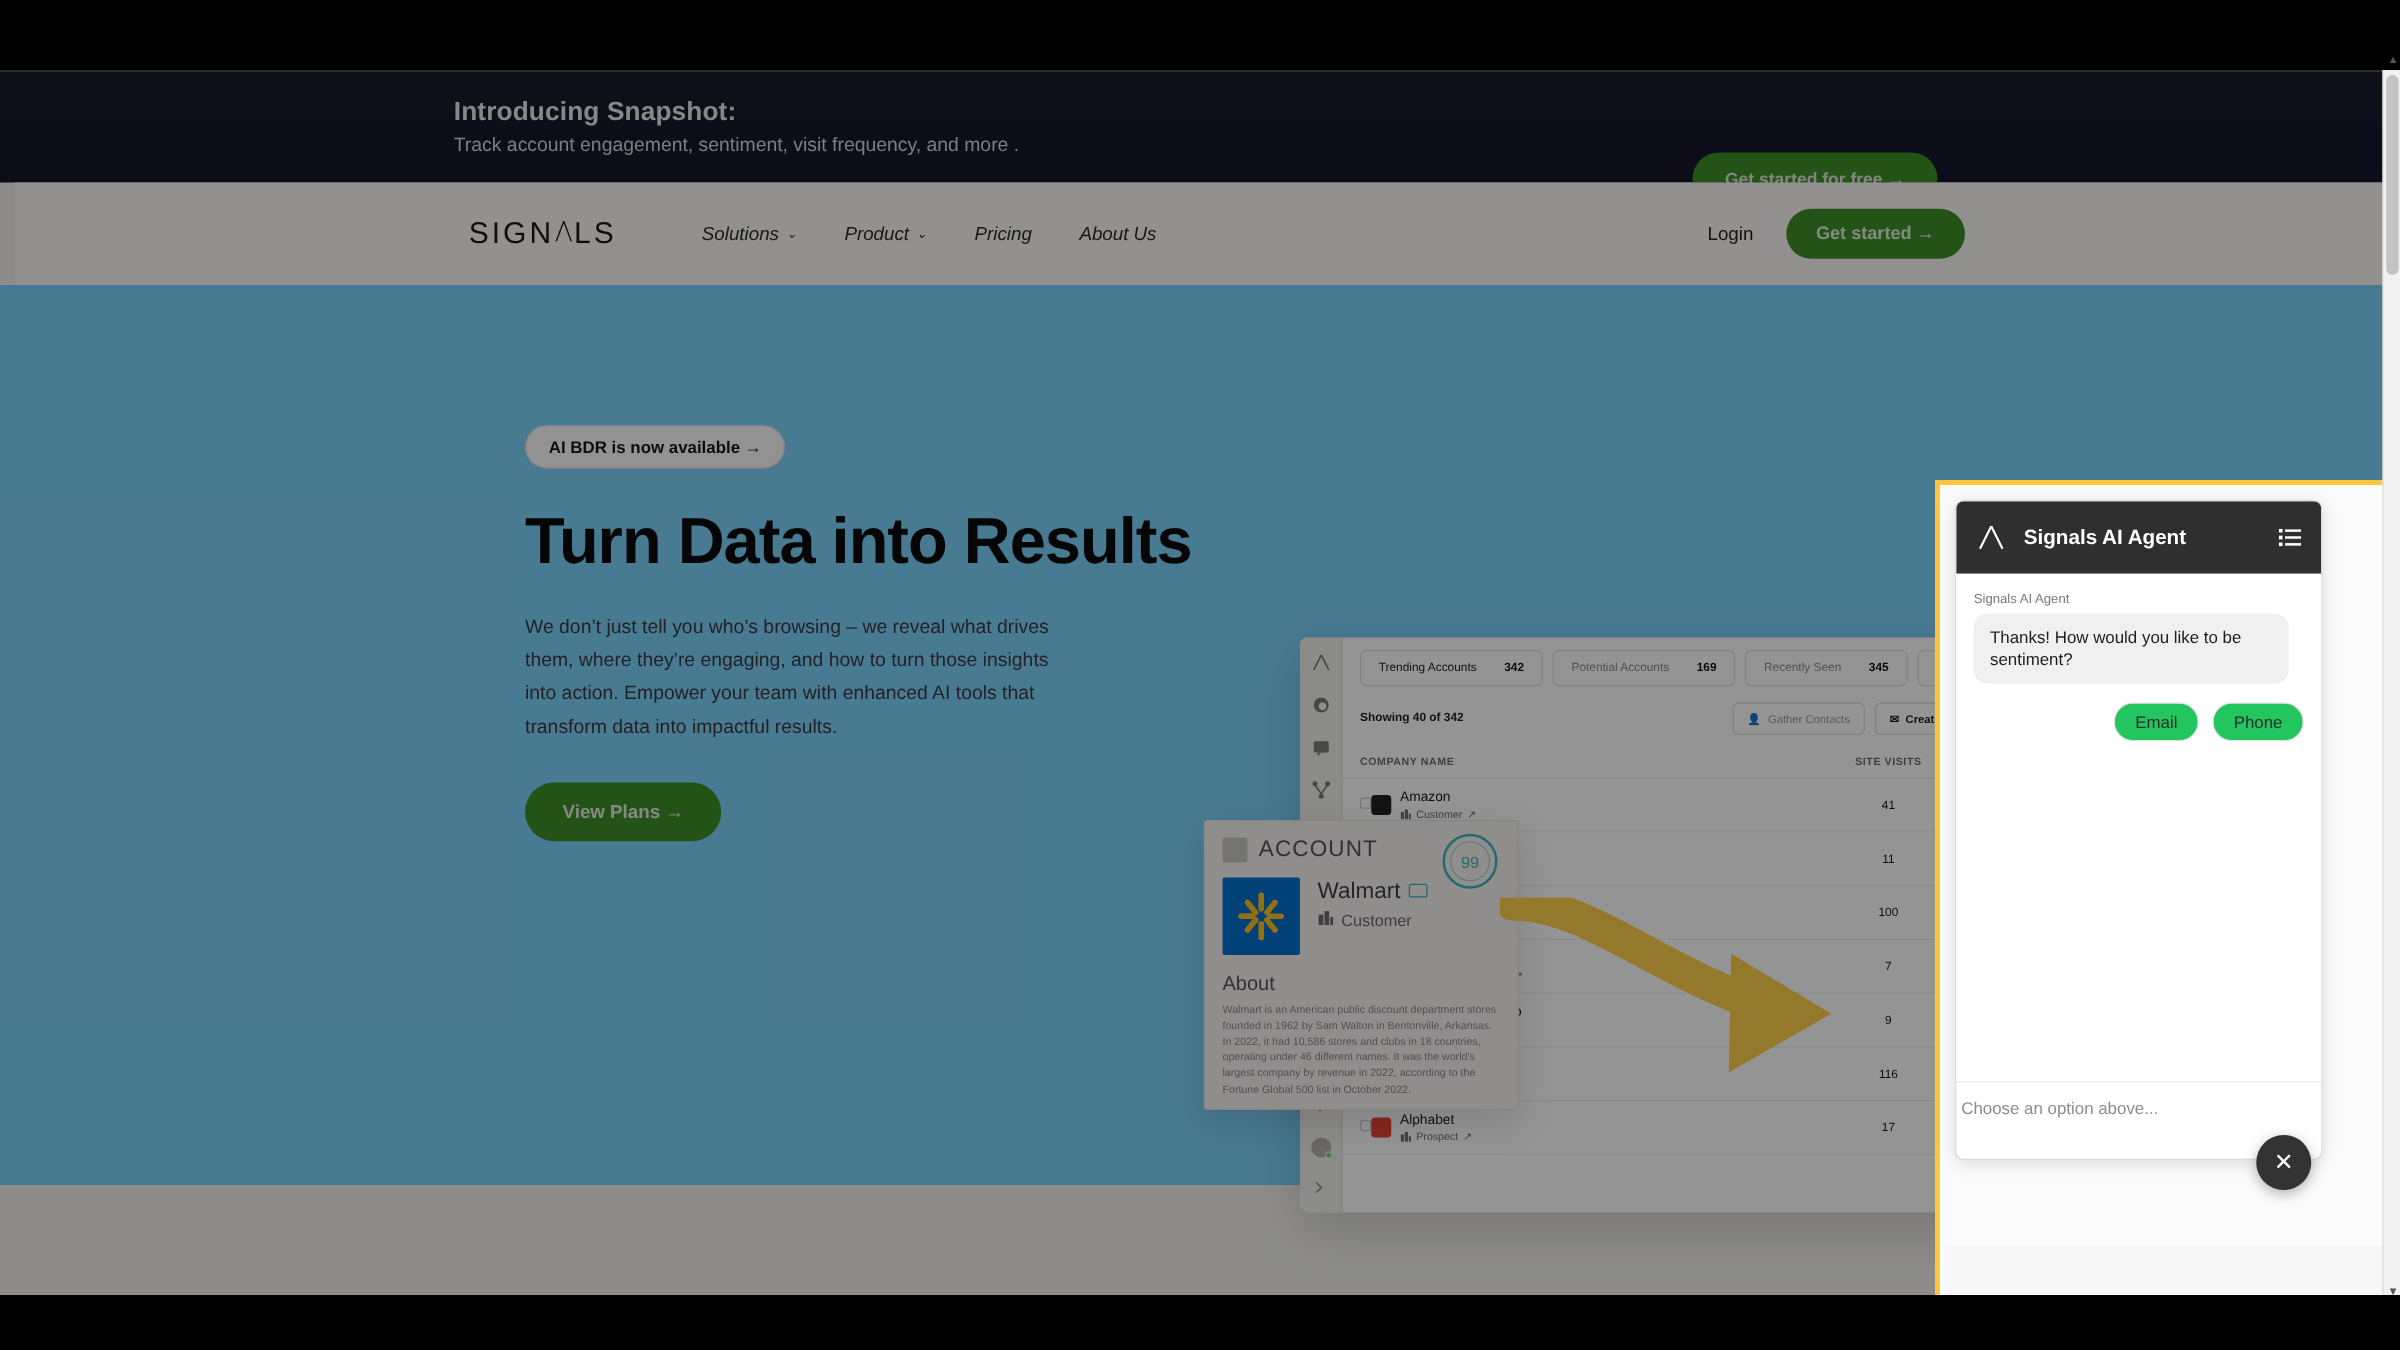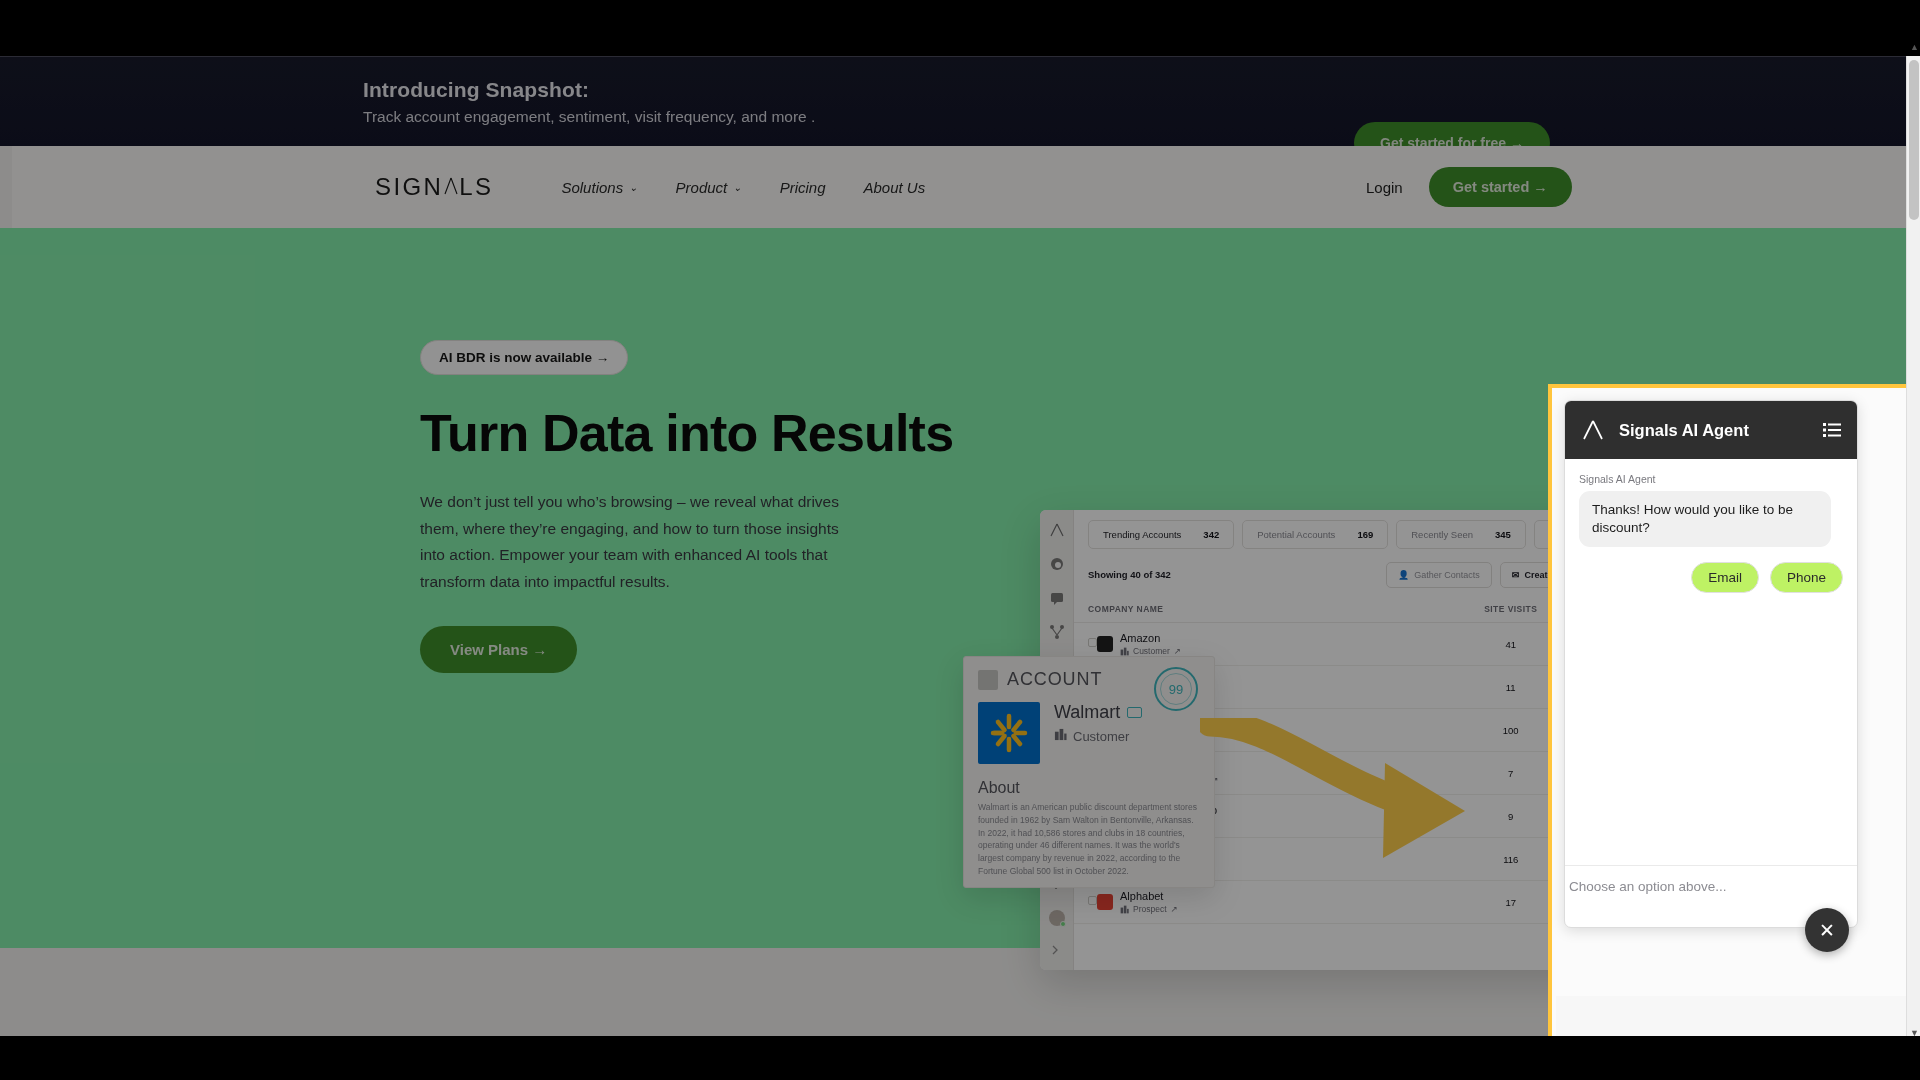--- a/index.html
+++ b/index.html
@@ -64,21 +64,21 @@
     left:1354px;
   }
   #navright .login{ font-size:15px; color:#1f1f1f; cursor:pointer; }
   #navright .getbtn{
     background:#3f8f2a; color:#e3eddd; font-size:14.5px; font-weight:bold;
     padding:12px 24px; border-radius:26px; border:none; cursor:pointer;
     white-space:nowrap;
   }
 
   
-  #hero{ position:relative; width:1920px; height:720px; background:#86efac; }
+  #hero{ position:relative; width:1920px; height:720px; background:#7dd3fc; }
   #hero-left{ position:absolute; left:420px; top:112px; width:560px; }
   .pill{
     display:inline-flex; align-items:center; gap:9px;
     border:1px solid #e2e0dc; background:#fcfcfb; border-radius:22px;
     padding:9px 18px; font-size:13.5px; font-weight:bold; color:#171717;
     cursor:pointer;
   }
   #h1{
     margin-top:30px; font-size:52px; line-height:1.08; font-weight:bold;
     color:#0b0b0b; letter-spacing:-0.8px; white-space:nowrap;
@@ -207,21 +207,21 @@
   #chathead .ctitle{ font-size:16.5px; font-weight:bold; color:#fff; flex:1; }
   #chathead .cmenu{ width:18px;height:14px; cursor:pointer; }
   #chatbody{ flex:1; padding:14px 14px 0 14px; overflow:hidden; background:#fff;}
   .senderlbl{ font-size:10.5px; color:#79797f; margin-bottom:6px; }
   .bubble{
     background:#f0f0f0; border-radius:11px; padding:10px 13px;
     font-size:13.5px; line-height:1.35; color:#1d1d1d; max-width:252px;
   }
   .quickrow{ display:flex; gap:11px; justify-content:flex-end; margin-top:15px;}
   .qbtn{
-    border:1px solid #e0e0e0; border-radius:17px; background:#bef264;
+    border:1px solid #e0e0e0; border-radius:17px; background:#22c55e;
     padding:7px 16px; font-size:13.5px; color:#2b2b2b; cursor:pointer;
   }
   #chatinput{
     border-top:1px solid #eaeaea; padding:13px 4px; height:62px; flex:none;
     font-size:13.5px; color:#8c8c92;
   }
   #closebtn{
     position:absolute; left:253px; top:520px; width:44px; height:44px;
     border-radius:50%; background:#333; color:#fff; border:none; cursor:pointer;
     display:flex; align-items:center; justify-content:center; font-size:19px;
@@ -557,21 +557,21 @@
             <rect x="0" y="5.5" width="3" height="3" fill="#fff"></rect>
               <rect x="5" y="6" width="13" height="2" fill="#fff"></rect>
             <rect x="0" y="11" width="3" height="3" fill="#fff"></rect>
               <rect x="5" y="11.5" width="13" height="2" fill="#fff"></rect>
           </svg>
         </span>
       </div>
 
       <div id="chatbody">
         <div class="senderlbl">Signals AI Agent</div>
-        <div class="bubble">Thanks! How would you like to be discount?</div>
+        <div class="bubble">Thanks! How would you like to be sentiment?</div>
         <div class="quickrow">
           <button class="qbtn">Email</button>
           <button class="qbtn">Phone</button>
         </div>
       </div>
 
       <div id="chatinput">Choose an option above...</div>
     </div>
 
     <button id="closebtn">✕</button>

